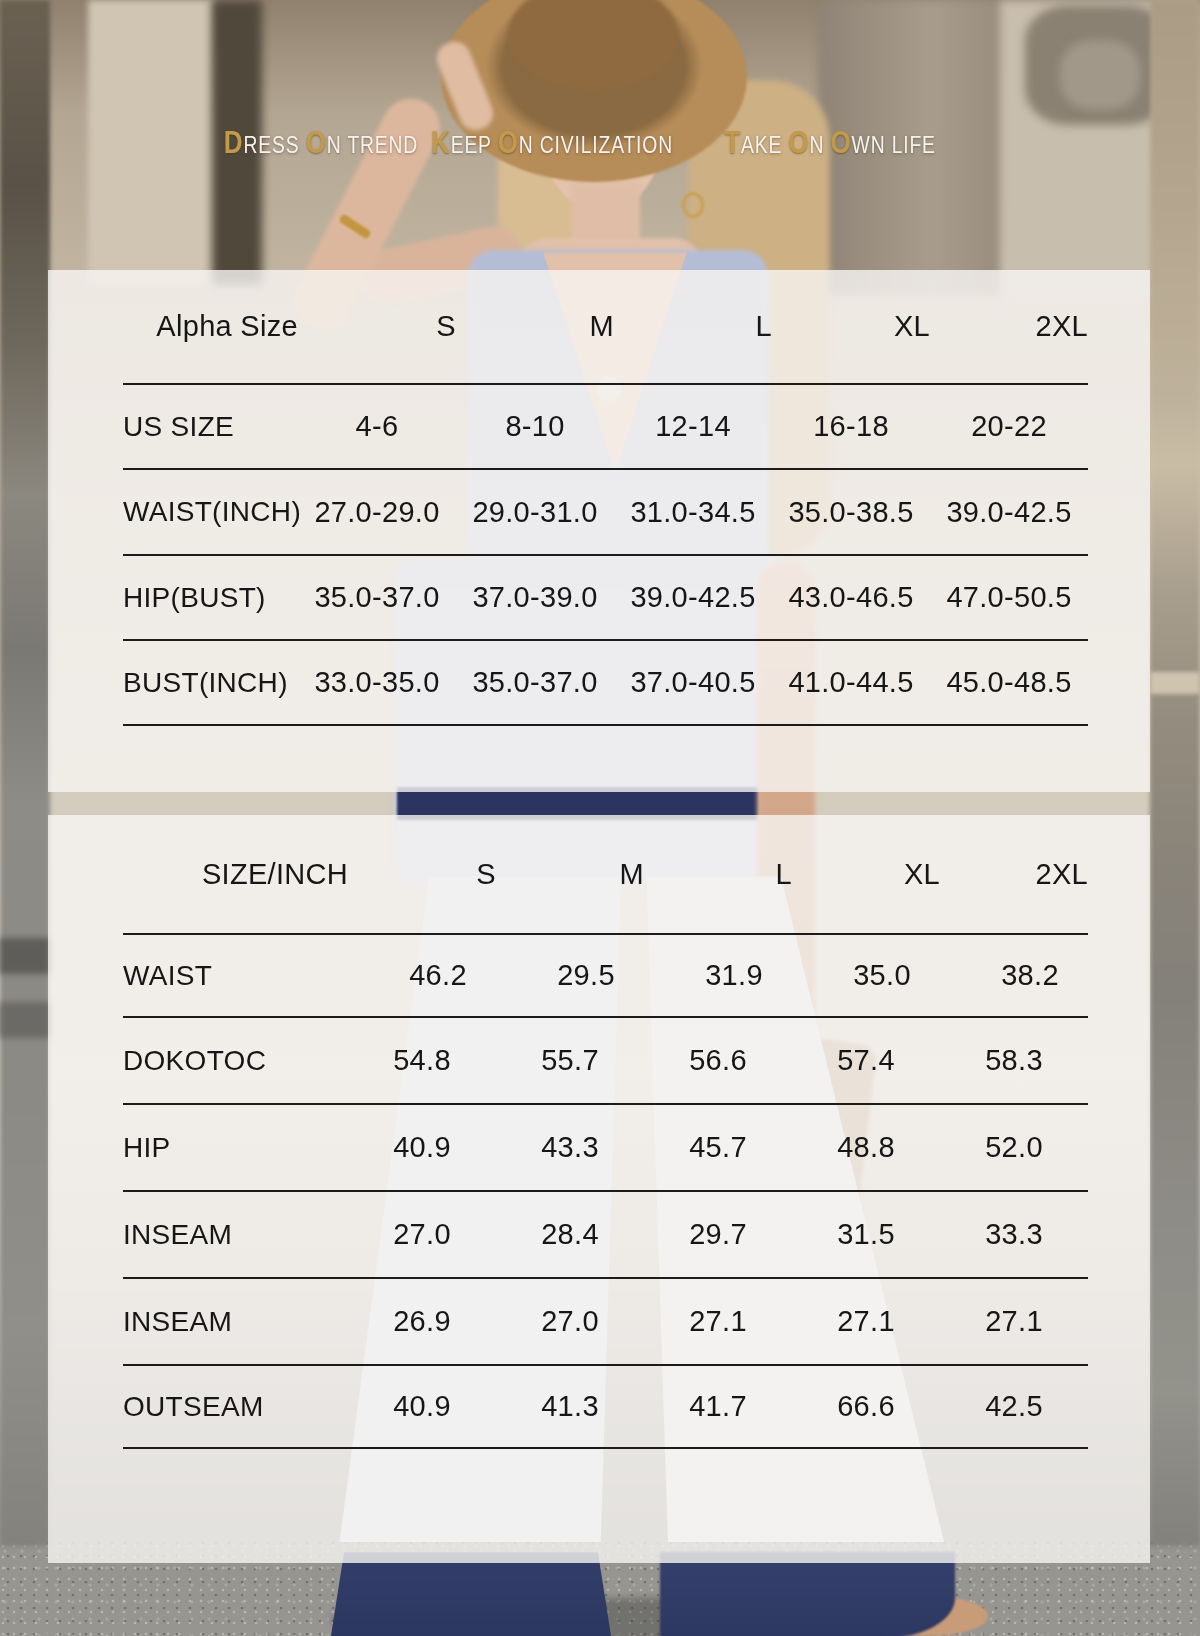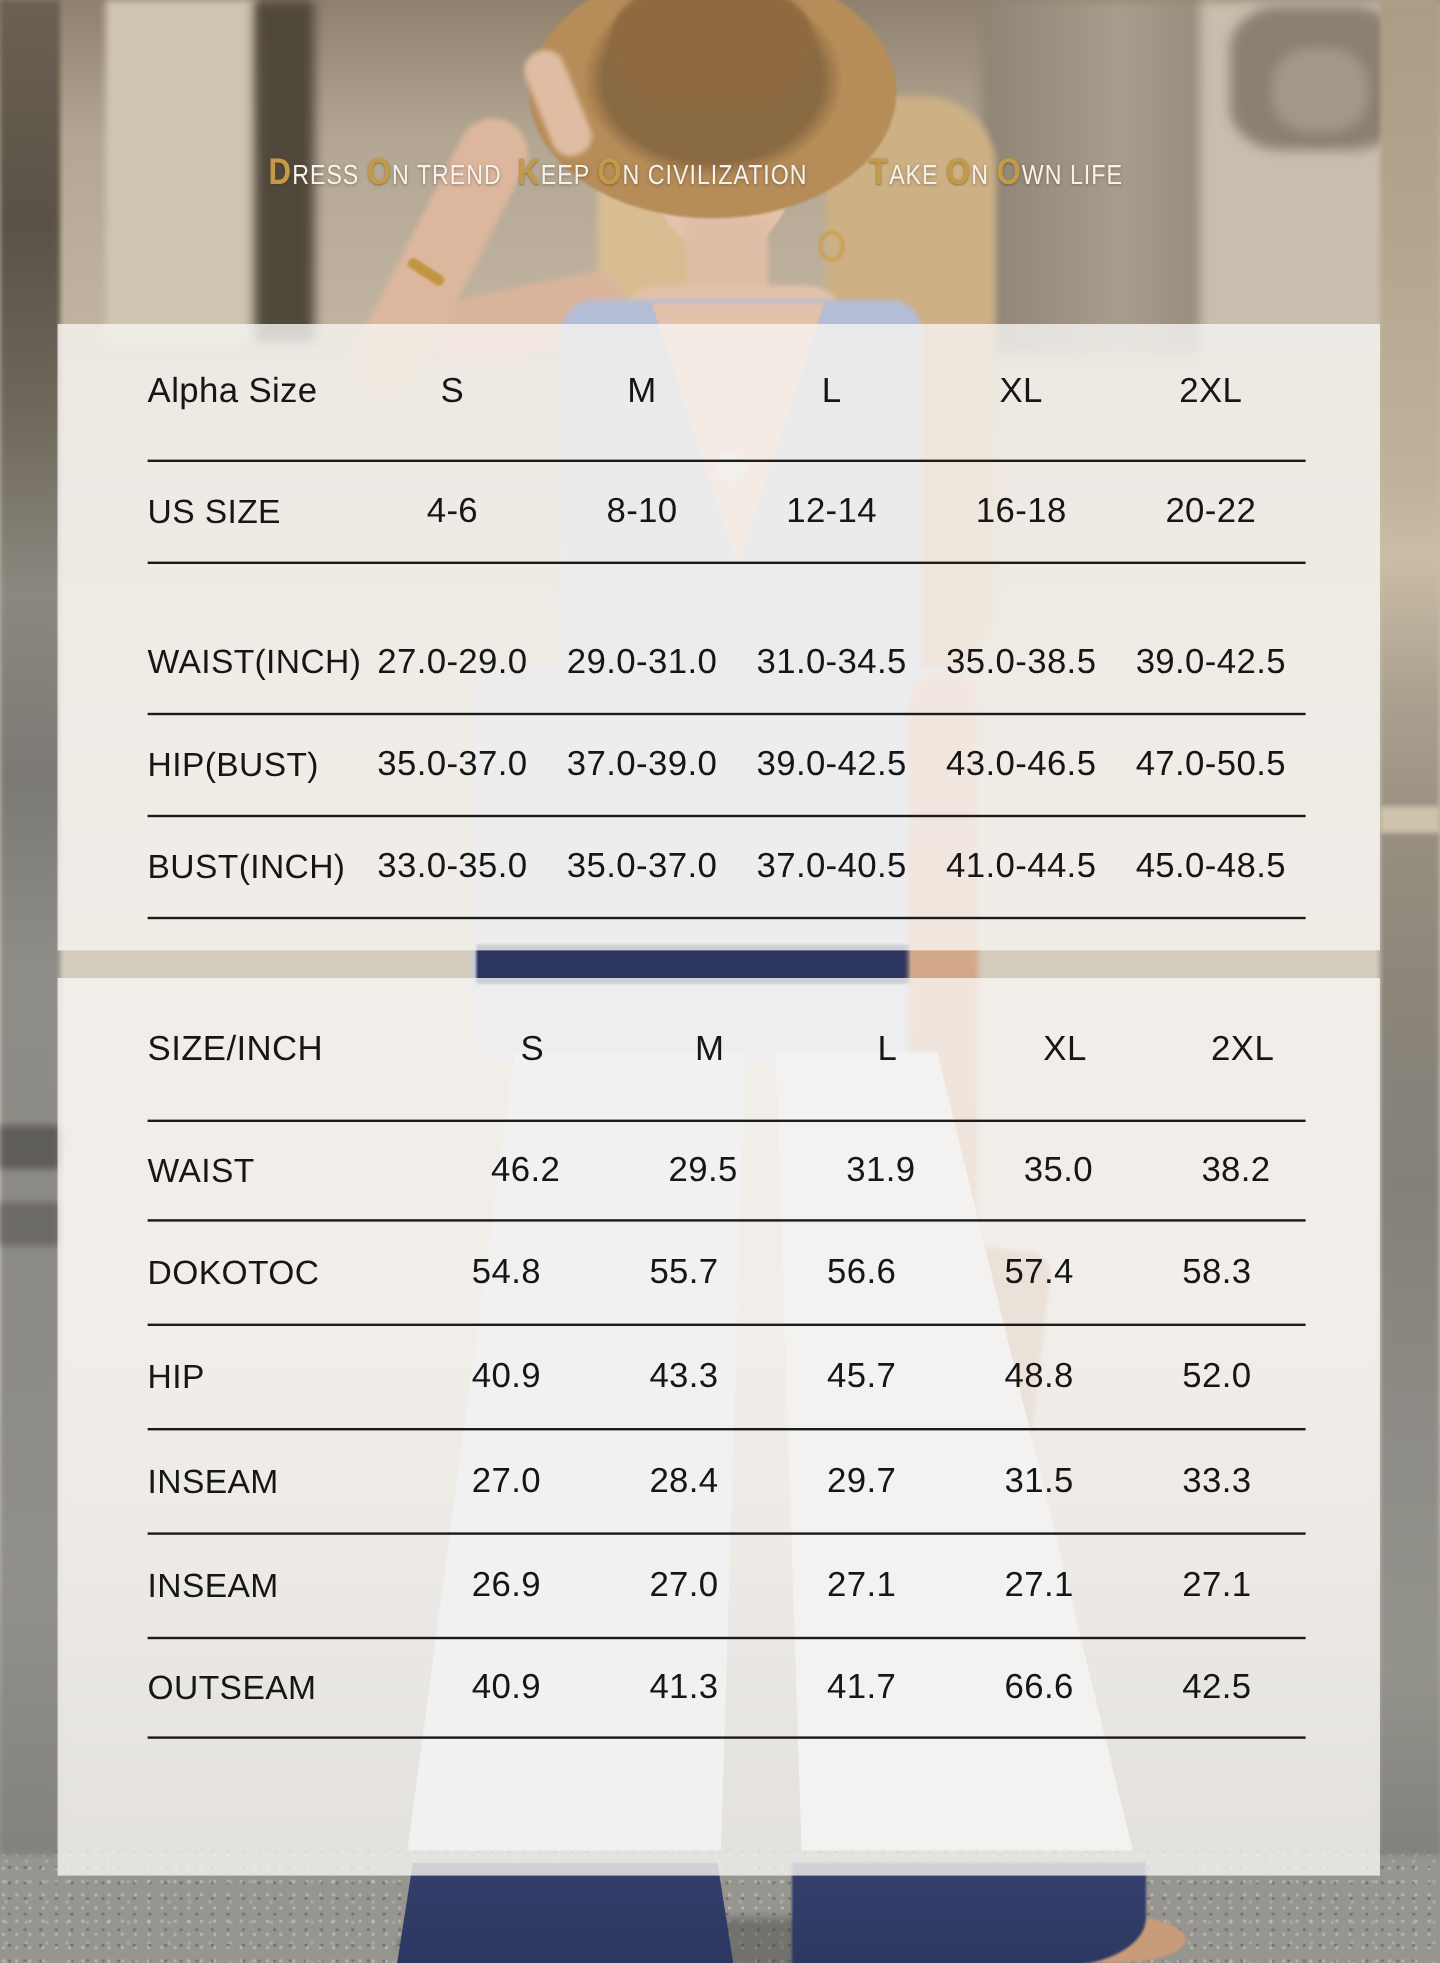--- a/index.html
+++ b/index.html
@@ -98,21 +98,21 @@
   .panel{position:absolute;left:48px;width:1102px;z-index:10;
          background:rgba(247,245,242,.80);box-sizing:border-box;
          padding:0 62px 0 75px;}
   .p1{top:270px;height:522px;}
   .p2{top:815px;height:748px;}
   .trow{display:grid;align-items:center;border-bottom:2px solid #1b1b1b;}
   .p1 .trow{grid-template-columns:175px repeat(5,1fr);}
   .p2 .trow{grid-template-columns:225px repeat(5,1fr);}
   .tcell{text-align:center;font-size:29px;color:#161616;letter-spacing:.3px;}
   .tlabel{text-align:left;font-size:28px;}
-  .thead .tcell{font-size:29px;}
+  .thead .tcell{font-size:29px;text-align:right;}
 </style>
 </head>
 <body>
 
 <div class="stage">
 
   <div class="photo" aria-hidden="true">
     <div class="wall-left-light b3"></div>
     <div class="doorway-dark b5"></div>
     <div class="column-mid b5"></div>
@@ -175,21 +175,21 @@
         <div class="tcell">2XL</div>
       </div>
       <div class="trow" style="height: 83px;">
         <div class="tcell tlabel">US SIZE</div>
         <div class="tcell">4-6</div>
         <div class="tcell">8-10</div>
         <div class="tcell">12-14</div>
         <div class="tcell">16-18</div>
         <div class="tcell">20-22</div>
       </div>
-      <div class="trow" style="height: 84px; margin-top: 40px;">
+      <div class="trow" style="height: 84px;">
         <div class="tcell tlabel">WAIST(INCH)</div>
         <div class="tcell">27.0-29.0</div>
         <div class="tcell">29.0-31.0</div>
         <div class="tcell">31.0-34.5</div>
         <div class="tcell">35.0-38.5</div>
         <div class="tcell">39.0-42.5</div>
       </div>
       <div class="trow" style="height: 83px;">
         <div class="tcell tlabel">HIP(BUST)</div>
         <div class="tcell">35.0-37.0</div>

